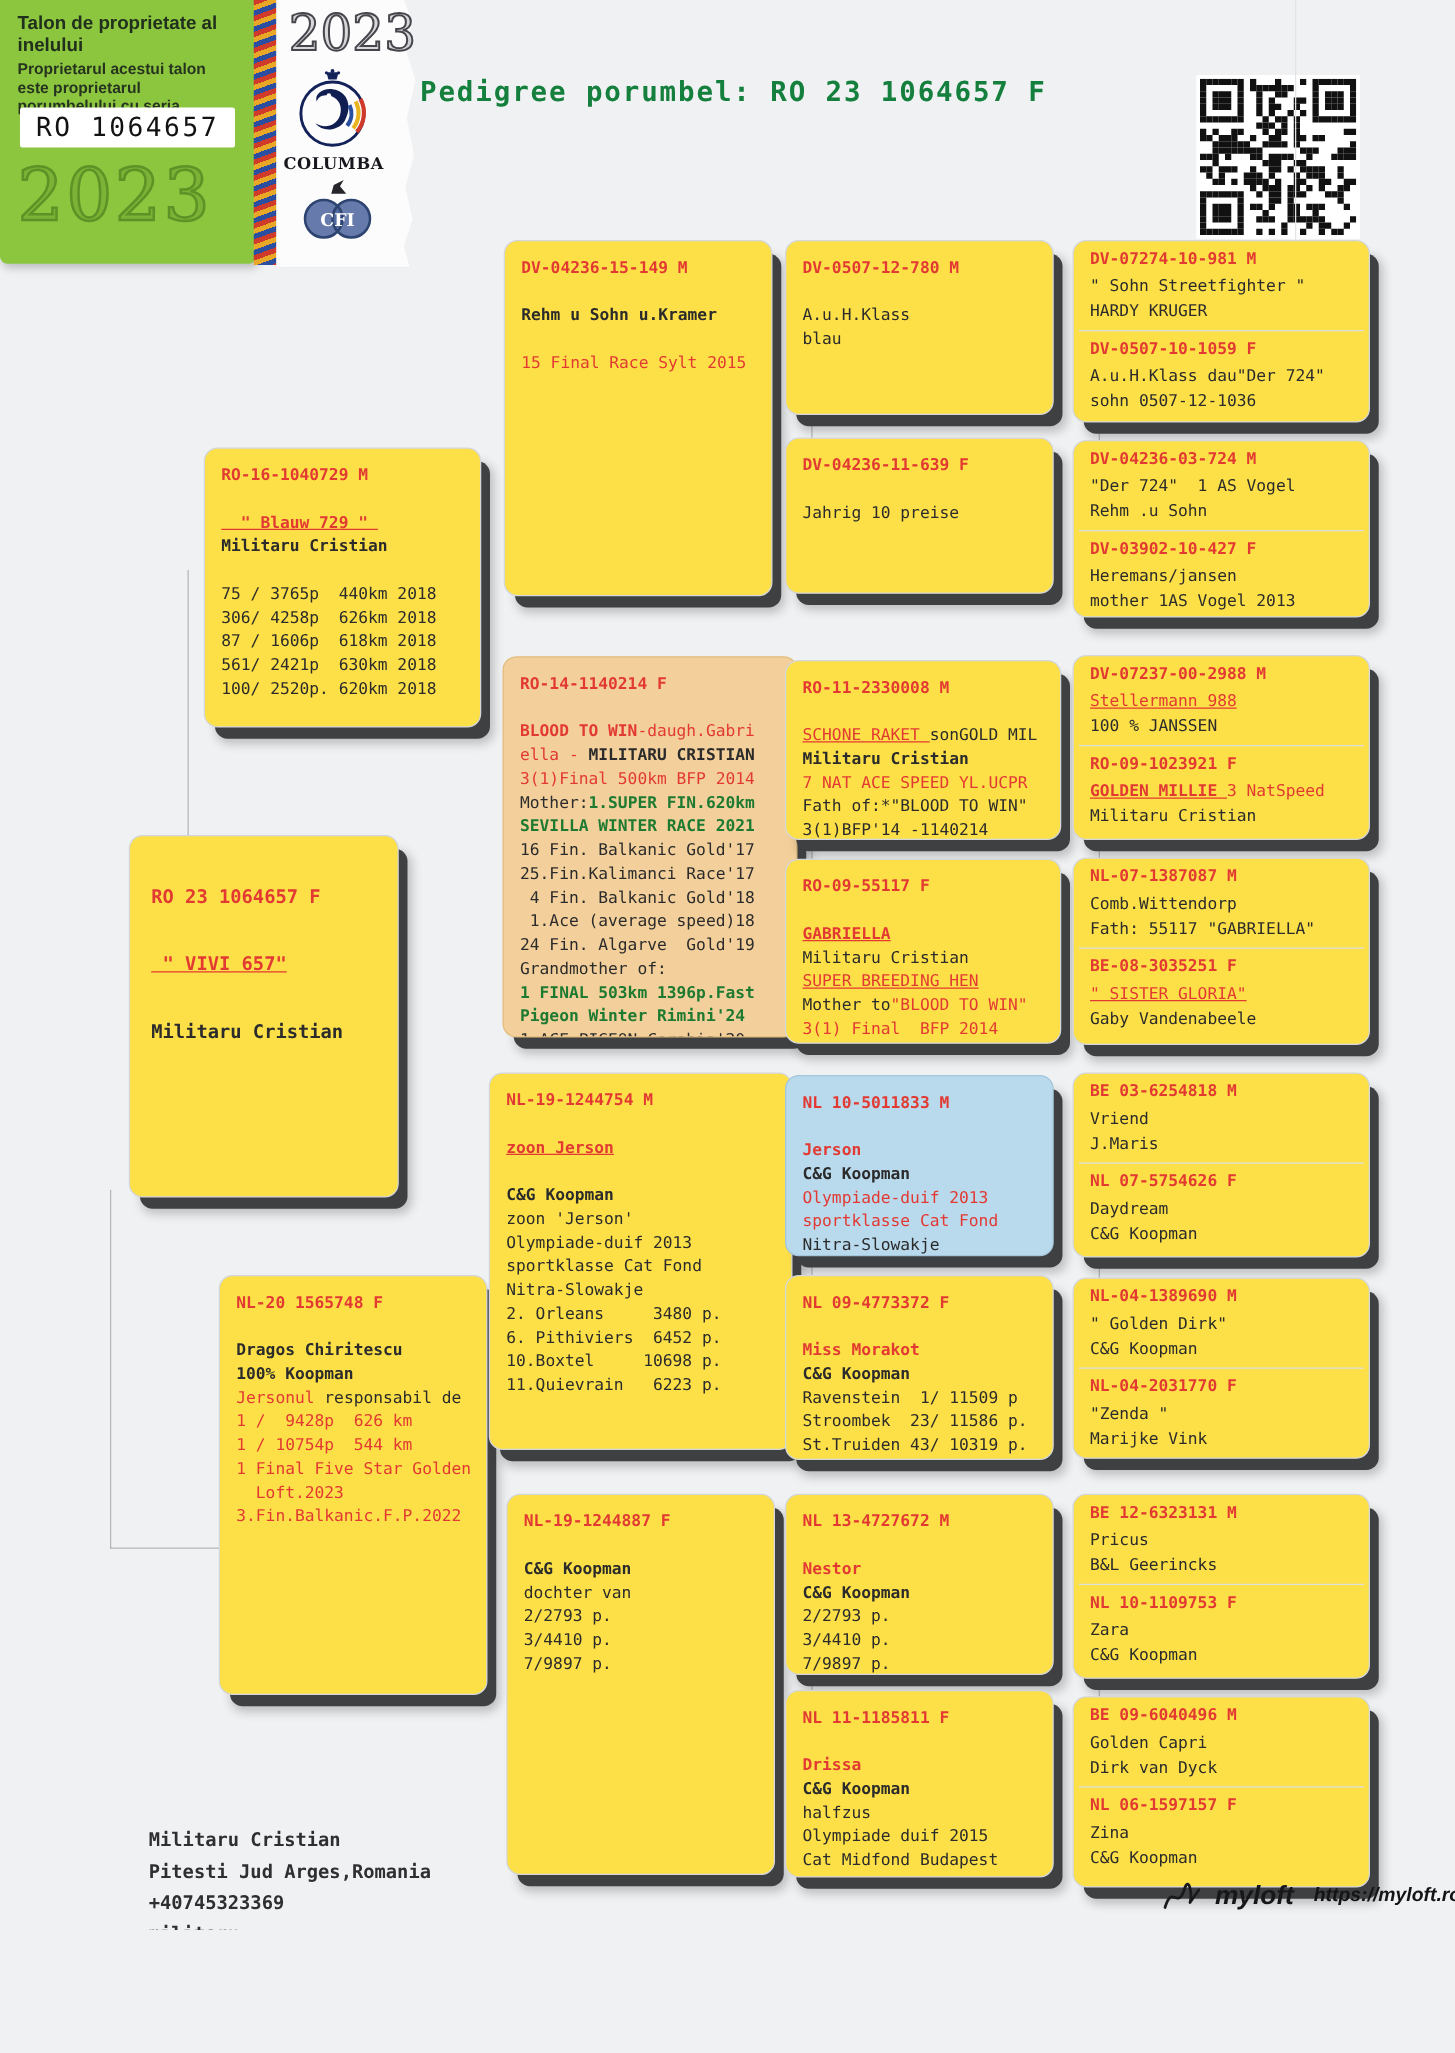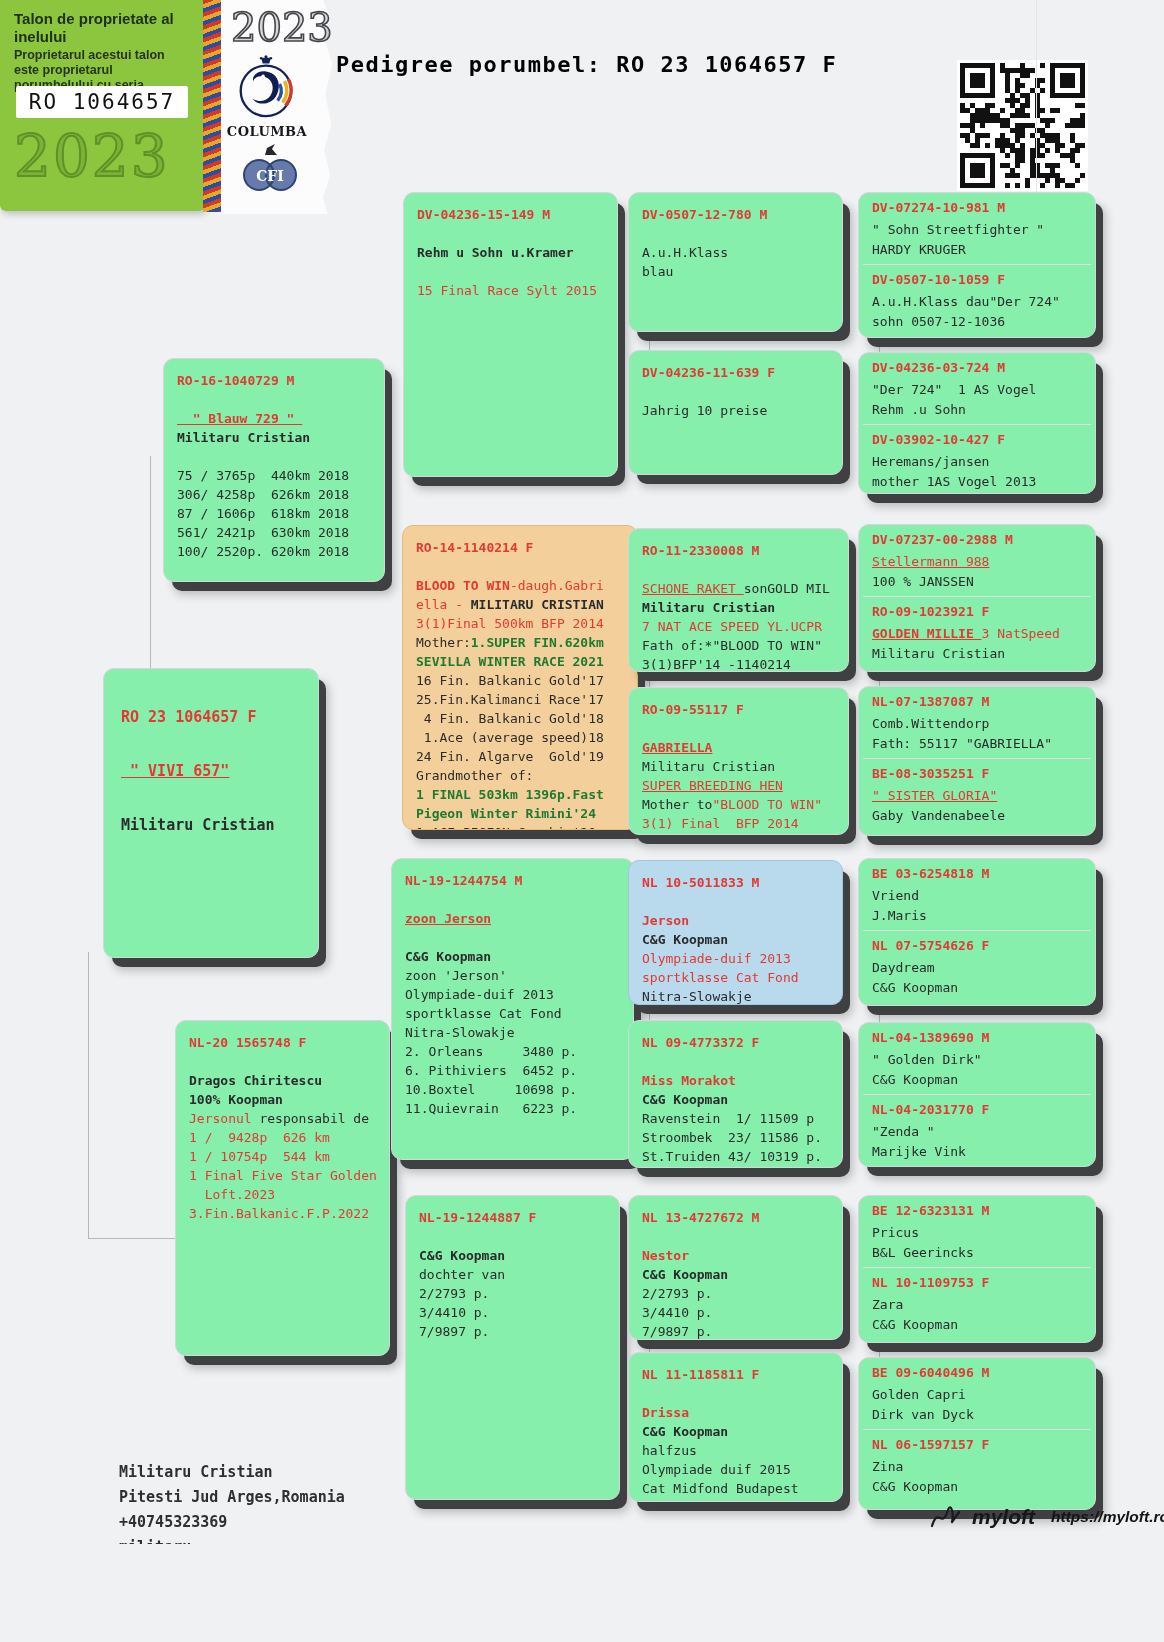--- a/index.html
+++ b/index.html
@@ -1,19 +1,19 @@
 <!DOCTYPE html>
 <html><head>
 <meta charset="utf-8">
 <style>
   body{margin:0;background:#e7e9eb}
   #page{position:relative;width:1164px;height:1642px;background:#eff1f3;overflow:hidden;
         font-family:"DejaVu Sans Mono",monospace}
   
-  .card{position:absolute;box-sizing:border-box;background:#86efac;border:1px solid #d3d6da;
+  .card{position:absolute;box-sizing:border-box;background:#fde047;border:1px solid #d3d6da;
         border-radius:11px;padding:12px 5px 6px 13px;overflow:hidden;
         box-shadow:8px 10px 0 -1px #3f4042,10px 13px 8px rgba(60,60,60,.28)}
   .card .ln{white-space:pre;font-size:13px;line-height:19px;height:19px;color:#2b2b2b}
   .card.big{padding:35px 8px 6px 17px}
   .card.big .ln{font-size:15px;line-height:27px;height:27px}
   .o{background:#f3d09b;border-color:#e2bc7c}
   .b{background:#b9d9ec;border-color:#a3c6dc}
   .pair{padding:0}
   .sect{padding:5px 5px 4px 13px}
   .sect .ln{white-space:pre;font-size:13px;line-height:20px;height:20px;color:#2b2b2b}
@@ -22,22 +22,22 @@
   .cut{height:9px !important;overflow:hidden}
   .t-r{color:#e23a33}.t-rb{color:#e23a33;font-weight:bold}
   .t-ru{color:#e23a33;text-decoration:underline}
   .t-rbu{color:#e23a33;font-weight:bold;text-decoration:underline}
   .t-k{color:#2b2b2b}.t-kb{color:#2b2b2b;font-weight:bold}
   .t-g{color:#1e7a31;font-weight:bold}
   
   .conn{position:absolute;background:#a9adb2;opacity:.85}
   .crease{position:absolute;background:#e2e5e8}
   
-  #title{position:absolute;left:336px;top:52px;font-size:22px;font-weight:bold;
-         letter-spacing:1.5px;color:#000000;white-space:pre}
+  #title{position:absolute;left:336px;top:62px;font-size:22px;font-weight:bold;
+         letter-spacing:1.5px;color:#15803d;white-space:pre}
   
   #sticker-green{position:absolute;left:0;top:0;width:205px;height:211px;background:#8cc63f;
         border-radius:0 0 6px 6px;box-shadow:2px 3px 7px rgba(0,0,0,.22)}
   #sticker-title{position:absolute;left:14px;top:10px;width:182px;font-family:"Liberation Sans",sans-serif;
         font-size:15px;font-weight:bold;color:#21301c;line-height:18px}
   #sticker-sub{position:absolute;left:14px;top:48px;width:178px;font-family:"Liberation Sans",sans-serif;
         font-size:12.5px;font-weight:bold;color:#26341f;line-height:15px}
   #ring-box{position:absolute;left:16px;top:86px;width:172px;height:32px;background:#fff;border-radius:2px;
         text-align:center;font-size:21px;letter-spacing:2px;color:#121212;line-height:32px}
   #year-big{position:absolute;left:14px;top:122px;font-family:"DejaVu Serif",serif;font-size:58px;

